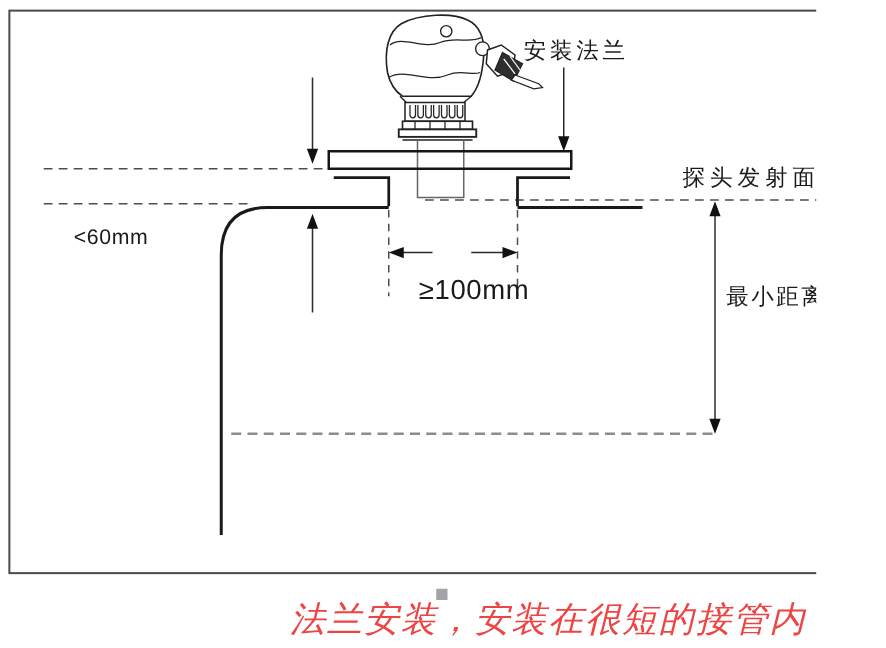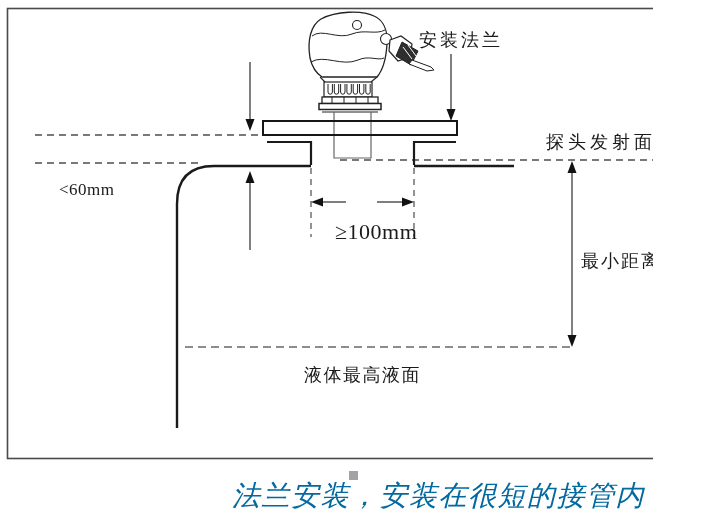--- a/index.html
+++ b/index.html
@@ -1,42 +1,42 @@
 <!DOCTYPE html>
 <html><head>
 <meta charset="utf-8">
 <style>
   html,body{margin:0;padding:0;background:#ffffff;}
   .page{
     position:relative;
     width:653px;height:518px;
     background:#ffffff;
-    font-family:Liberation Serif, serif;
+    font-family:Liberation Sans, sans-serif;
     overflow:hidden;
   }
   .svg-layer{position:absolute;left:0;top:0;}
   .label{
     position:absolute;
     color:#1a1a1a;
     white-space:nowrap;
     line-height:1.15;
   }
   .lbl-mounting-flange{left:419px;top:30px;font-size:18px;letter-spacing:3px;}
   .lbl-gap{left:59px;top:140px;font-size:17px;letter-spacing:0.5px;margin-top:40px;}
   .lbl-probe-face{left:546px;top:132px;font-size:18px;letter-spacing:4px;}
   .lbl-nozzle-width{left:335px;top:219px;font-size:22px;letter-spacing:0.5px;}
-  .lbl-blind{left:581px;top:227px;font-size:18px;letter-spacing:2px;line-height:20px;margin-top:24px;}
+  .lbl-blind{left:581px;top:227px;font-size:18px;letter-spacing:2px;line-height:20px;}
   .lbl-liquid{left:304px;top:365px;font-size:18px;letter-spacing:1.5px;}
   .caption{
     position:absolute;
     left:232px;top:477px;
     font-size:28px;
     font-style:italic;
     letter-spacing:1.5px;
-    color:#0369a1;
+    color:#ef4444;
     white-space:nowrap;
   }
 </style>
 </head>
 <body>
 
 <div class="page">
 
   <svg class="svg-layer" width="709" height="518" viewBox="0 0 709 518">
 
@@ -108,17 +108,16 @@
   <div class="label lbl-gap">&lt;60mm</div>
 
   <div class="label lbl-probe-face">探头发射面</div>
 
   <div class="label lbl-nozzle-width">≥100mm</div>
 
   <div class="label lbl-blind">
     <div>最小距离</div>
   </div>
 
-  <div class="label lbl-liquid">液体最高液面</div>
 
   <div class="caption">法兰安装，安装在很短的接管内</div>
 
 </div>
 
 </body></html>

